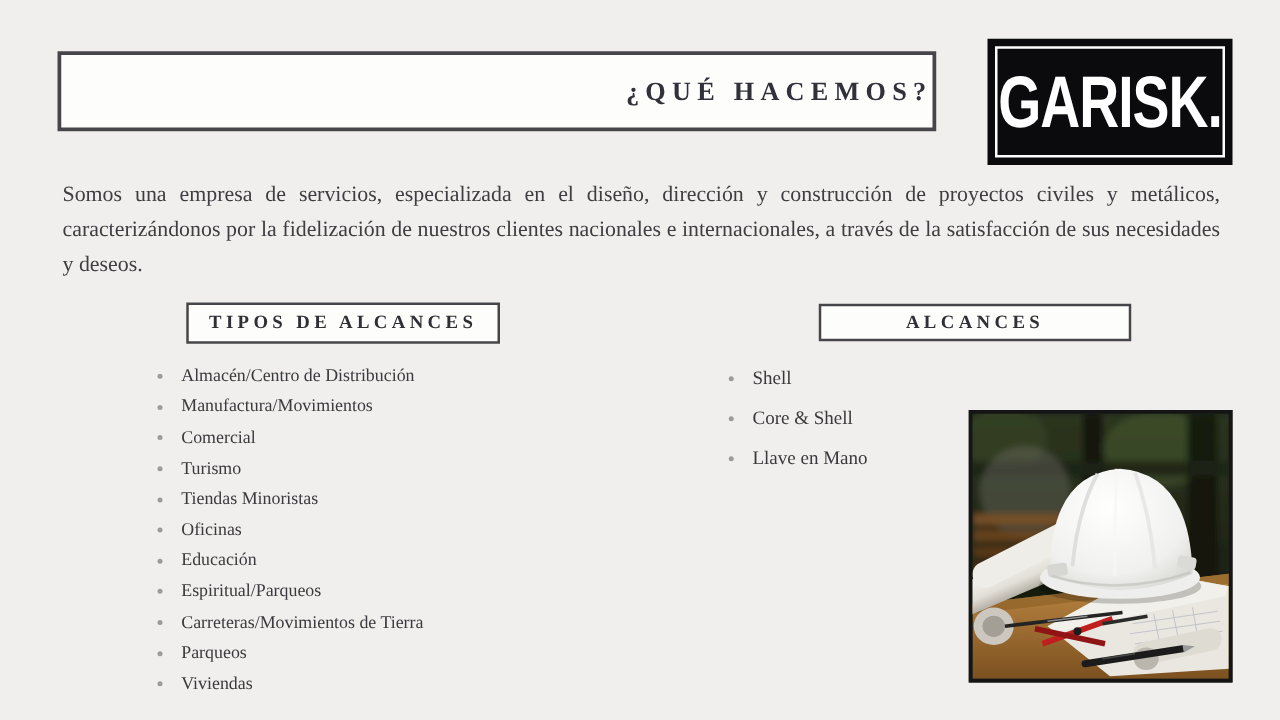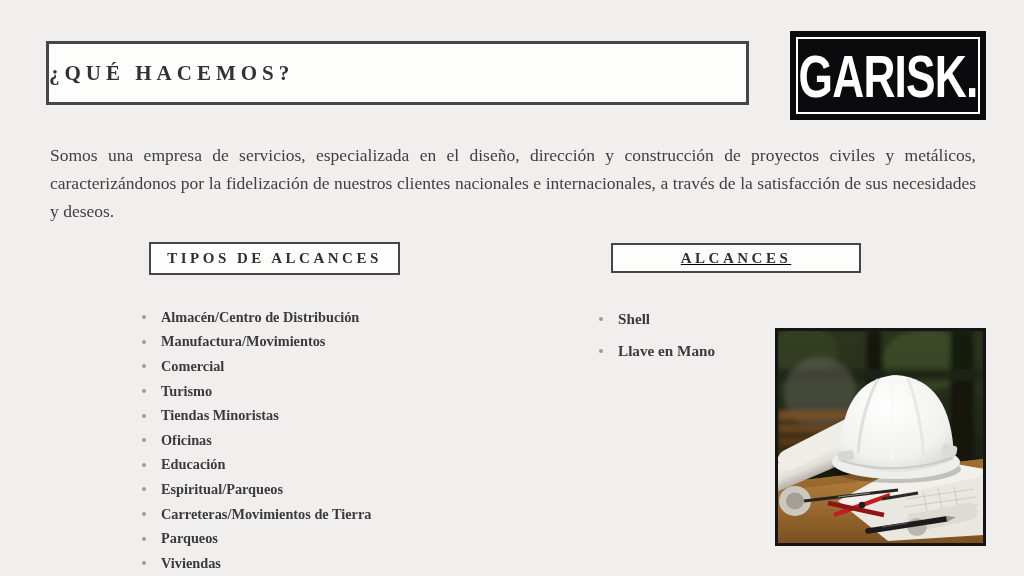--- a/index.html
+++ b/index.html
@@ -9,55 +9,55 @@
     background:#e8e8e8;
   }
   .slide{
     position:relative;width:1024px;height:576px;overflow:hidden;
     background:#f0efee;
   }
   
   .title-box{
     position:absolute;left:46px;top:41px;width:697px;height:58px;
     background:#fdfdfc;border:3px solid #45454a;
-    display:flex;align-items:center;justify-content:flex-start;
+    display:flex;align-items:center;justify-content:flex-end;
   }
   .title-box h1{
     margin:0;font-size:21px;font-weight:600;letter-spacing:5px;
     color:#31313a;white-space:nowrap;
   }
   
   .logo{
-    position:absolute;left:790px;top:31px;width:196px;height:89px;
+    position:absolute;left:790px;top:31px;width:196px;height:101px;
     background:#0b0b0d;display:flex;align-items:center;justify-content:center;
   }
   .logo-frame{position:absolute;left:6px;top:6px;right:6px;bottom:6px;border:2px solid #ffffff;}
   .logo-text{
     font-family:"Liberation Sans","DejaVu Sans",sans-serif;
     font-weight:bold;font-size:54px;color:#ffffff;letter-spacing:-1px;
     transform:scale(0.82,1.08);white-space:nowrap;line-height:1;
   }
   
   .intro{
     position:absolute;left:50px;top:141px;width:926px;
     font-size:17.5px;line-height:28px;color:#3e3e42;
     text-align:justify;margin:0;
   }
   
   .heading-box{
     position:absolute;background:#fdfdfc;border:2px solid #45454a;
     display:flex;align-items:center;justify-content:center;
   }
   .heading-box.left{left:149px;top:242px;width:247px;height:29px;}
-  .heading-box.right{left:611px;top:243px;width:246px;height:26px;text-decoration:underline;}
+  .heading-box.right{left:655px;top:243px;width:246px;height:26px;}
   .heading-box span{
     font-size:15px;font-weight:600;letter-spacing:3.5px;color:#2f2f35;white-space:nowrap;
   }
   
-  ul.bullet-list{list-style:none;margin:16px;padding:0;position:absolute;font-weight:bold;}
+  ul.bullet-list{list-style:none;margin:0;padding:0;position:absolute;}
   ul.bullet-list.left{left:126px;top:289px;}
   ul.bullet-list.right{left:583px;top:287px;}
   ul.bullet-list li{display:flex;align-items:center;color:#3a3a3e;}
   ul.bullet-list.left li{height:24.6px;font-size:14.3px;}
   ul.bullet-list.right li{height:32px;font-size:15.2px;}
   .bullet{
     display:inline-block;width:4px;height:4px;border-radius:50%;
     background:#9b9b9b;margin-right:15px;flex:0 0 auto;
   }
   
@@ -135,20 +135,24 @@
       <li>
         <span class="bullet"></span>
         <span class="li-text">Viviendas</span>
       </li>
     </ul>
 
   <ul class="bullet-list right">
       <li>
         <span class="bullet"></span>
         <span class="li-text">Shell</span>
+      </li>
+      <li>
+        <span class="bullet"></span>
+        <span class="li-text">Core &amp; Shell</span>
       </li>
       <li>
         <span class="bullet"></span>
         <span class="li-text">Llave en Mano</span>
       </li>
     </ul>
 
   <div class="photo">
     <svg viewBox="0 0 205 212" preserveAspectRatio="none">
       <defs>

